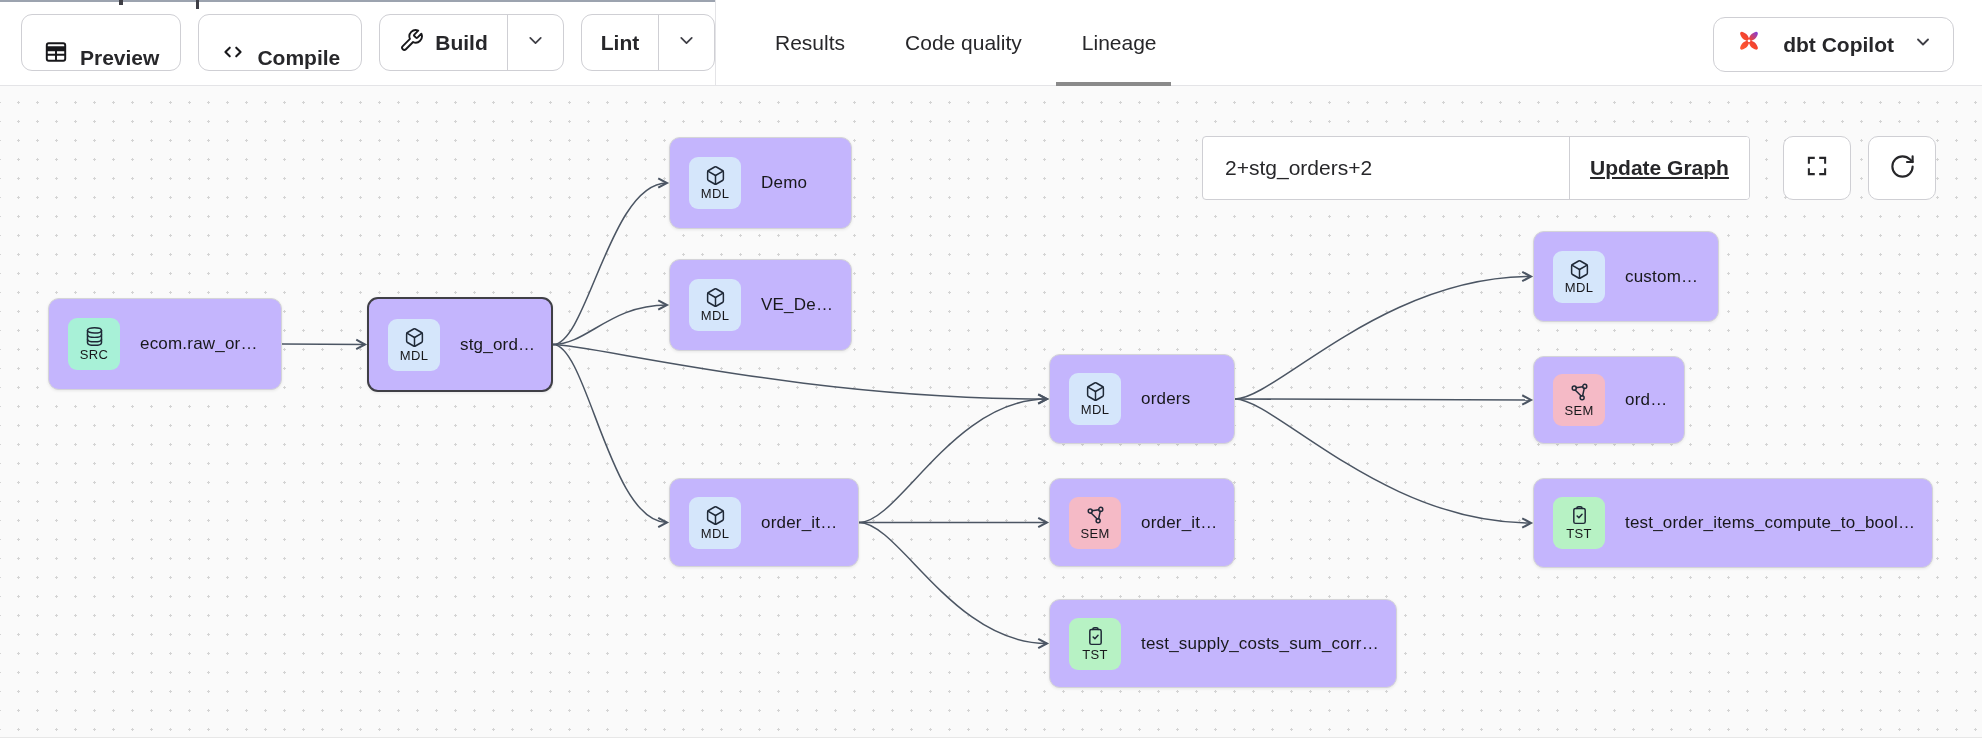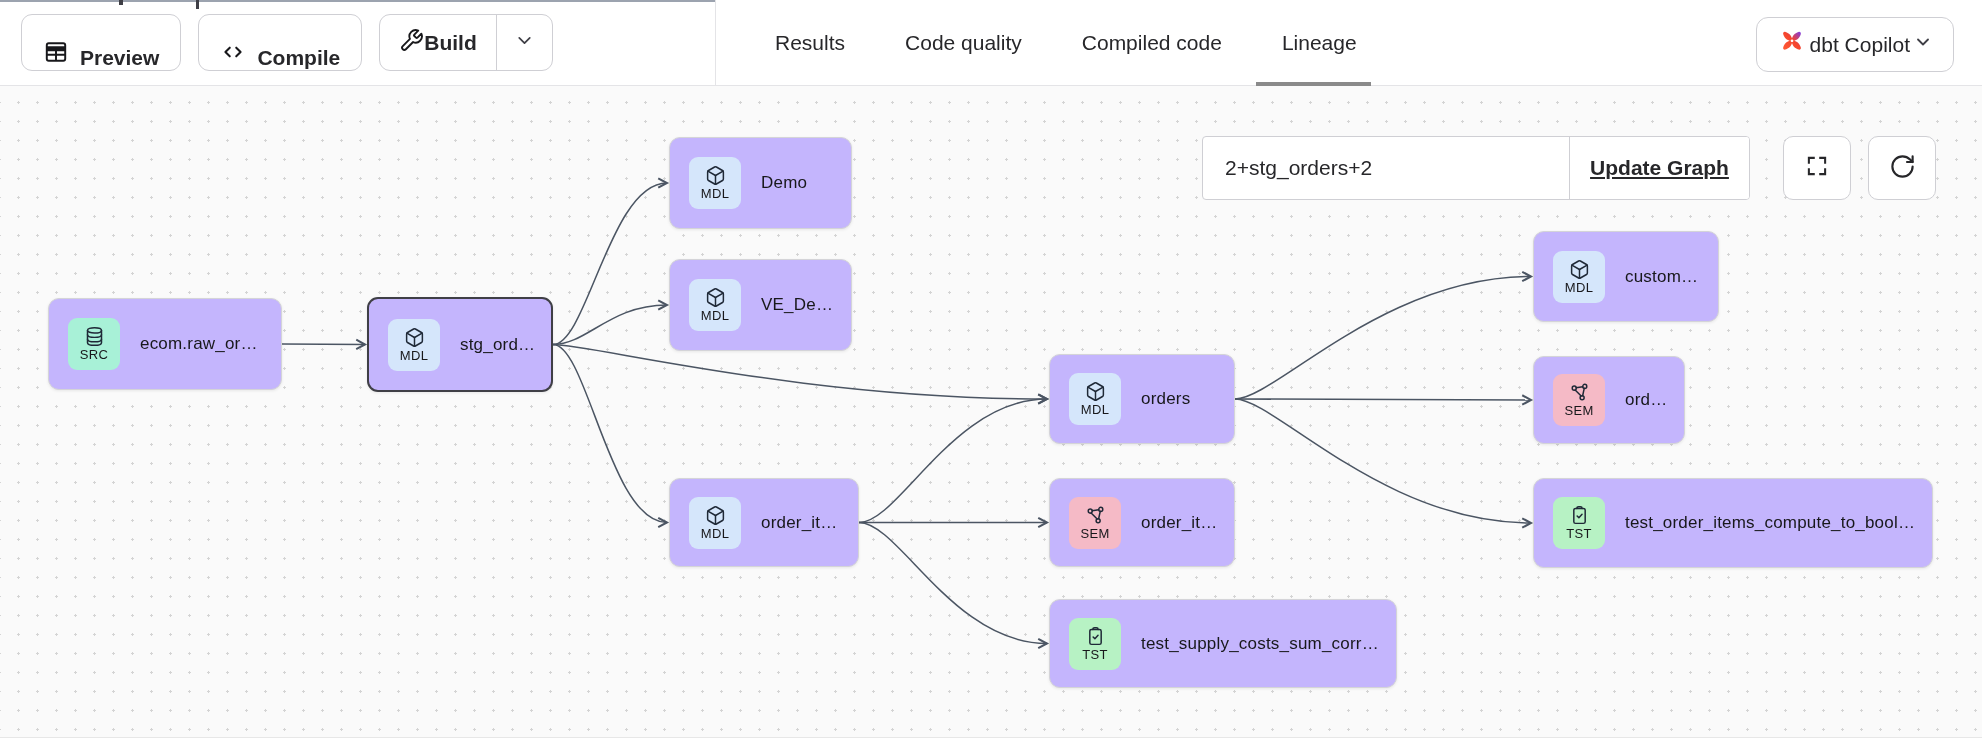--- a/index.html
+++ b/index.html
@@ -14,34 +14,34 @@
   .top-remnant-2{position:absolute;top:0;left:196px;width:3px;height:9px;background:#3f3f46;}
   .header-divider{position:absolute;top:0;left:715px;width:1px;height:86px;background:#e4e4e7;}
 
   .toolbar{position:absolute;top:14px;left:21px;display:flex;gap:17px;align-items:center;}
   .btn{display:flex;align-items:flex-end;gap:11px;height:57px;padding:0 21px;background:#fff;
        border:1px solid #cfcfd4;border-radius:11px;font-size:21px;font-weight:700;color:#27272a;
        box-sizing:border-box;cursor:pointer;}
   .btn svg{flex:0 0 auto;}
   .btn-split{display:flex;align-items:stretch;height:57px;background:#fff;border:1px solid #cfcfd4;
              border-radius:11px;box-sizing:border-box;overflow:hidden;cursor:pointer;}
-  .btn-split .main{display:flex;align-items:center;padding:0 19px;font-size:21px;
+  .btn-split .main{display:flex;align-items:center;gap:11px;padding:0 19px;font-size:21px;
                    font-weight:700;color:#27272a;}
   .btn-split .chev{display:flex;align-items:center;justify-content:center;width:55px;
                    border-left:1px solid #cfcfd4;}
 
   .tabs{position:absolute;top:0;left:775px;height:86px;display:flex;gap:60px;align-items:center;}
   .tab{position:relative;height:86px;display:flex;align-items:center;font-size:21px;color:#27272a;
        cursor:pointer;white-space:nowrap;}
   .tab.active::after{content:"";position:absolute;left:-26px;right:-14px;bottom:0;height:4px;
                      background:#8a8a8a;}
 
   .copilot-btn{position:absolute;top:17px;right:28px;height:55px;display:flex;align-items:center;
-               gap:3px;padding:0 20px;background:#fff;border:1px solid #cfcfd4;border-radius:12px;
-               font-size:21px;font-weight:400;color:#27272a;box-sizing:border-box;cursor:pointer;}
+               gap:19px;padding:0 20px;background:#fff;border:1px solid #cfcfd4;border-radius:12px;
+               font-size:21px;font-weight:700;color:#27272a;box-sizing:border-box;cursor:pointer;}
 
   
   .canvas{position:absolute;top:86px;left:0;width:1982px;height:662px;background-color:#fafafa;
           background-image:radial-gradient(circle,#d4d4d4 1.3px,transparent 1.4px);
           background-size:19px 19px;background-position:9px 7px;}
   .bottom-strip{position:absolute;left:0;bottom:0;width:1982px;height:10px;background:#ffffff;
                 border-top:1px solid #e7e7e7;}
 
   svg.edges{position:absolute;top:0;left:0;width:1982px;height:748px;pointer-events:none;}
   svg.edges path{fill:none;stroke:#4b5563;stroke-width:1.5;}
@@ -117,26 +117,37 @@
         </div>
         <div class="chev">
           <span>
             <svg width="21" height="21" viewBox="0 0 24 24" fill="none" stroke="#3f3f46" stroke-width="2" stroke-linecap="round" stroke-linejoin="round">
                 <path d="m6 9 6 6 6-6"></path>
               </svg>
           </span>
         </div>
       </div>
 
+      <div class="btn-split">
+        <div class="main">
+          <span>Lint</span>
+        </div>
+        <div class="chev">
+          <span>
+            <svg width="21" height="21" viewBox="0 0 24 24" fill="none" stroke="#3f3f46" stroke-width="2" stroke-linecap="round" stroke-linejoin="round">
+                <path d="m6 9 6 6 6-6"></path>
+              </svg>
+          </span>
+        </div>
+      </div>
     </div>
 
     <div class="tabs">
       <div class="tab">Results</div>
       <div class="tab">Code quality</div>
-      <div class="tab">Compiled code</div>
       <div class="tab active">Lineage</div>
     </div>
 
     <button class="copilot-btn">
       <span>
         <svg width="30" height="30" viewBox="0 0 24 24">
           <defs>
             <linearGradient id="cpg" x1="0" y1="1" x2="1" y2="0">
               <stop offset="0" stop-color="#ff5c35"></stop>
               <stop offset="0.55" stop-color="#f4442e"></stop>

